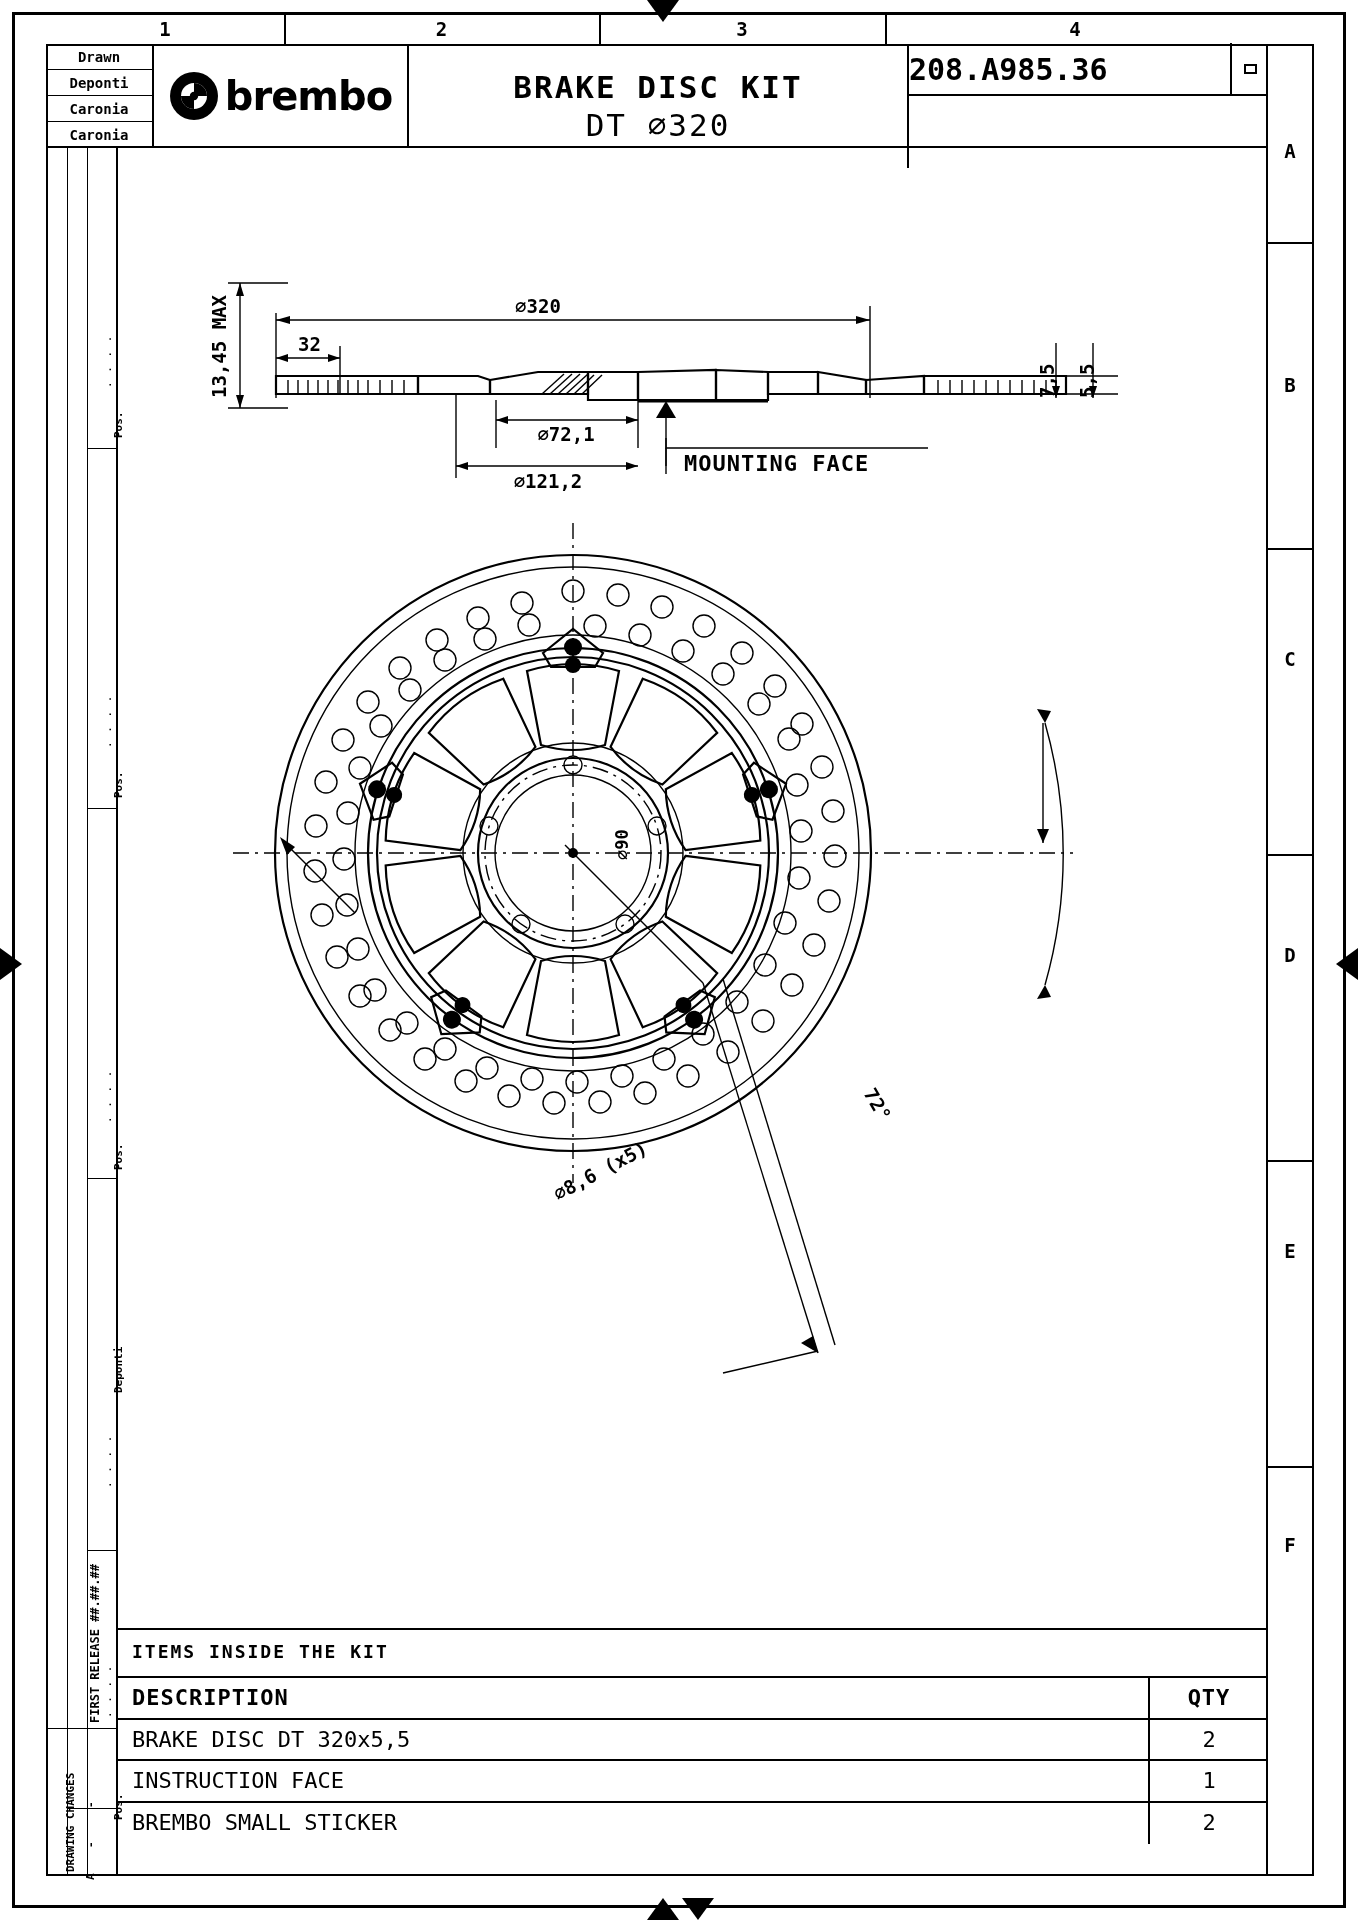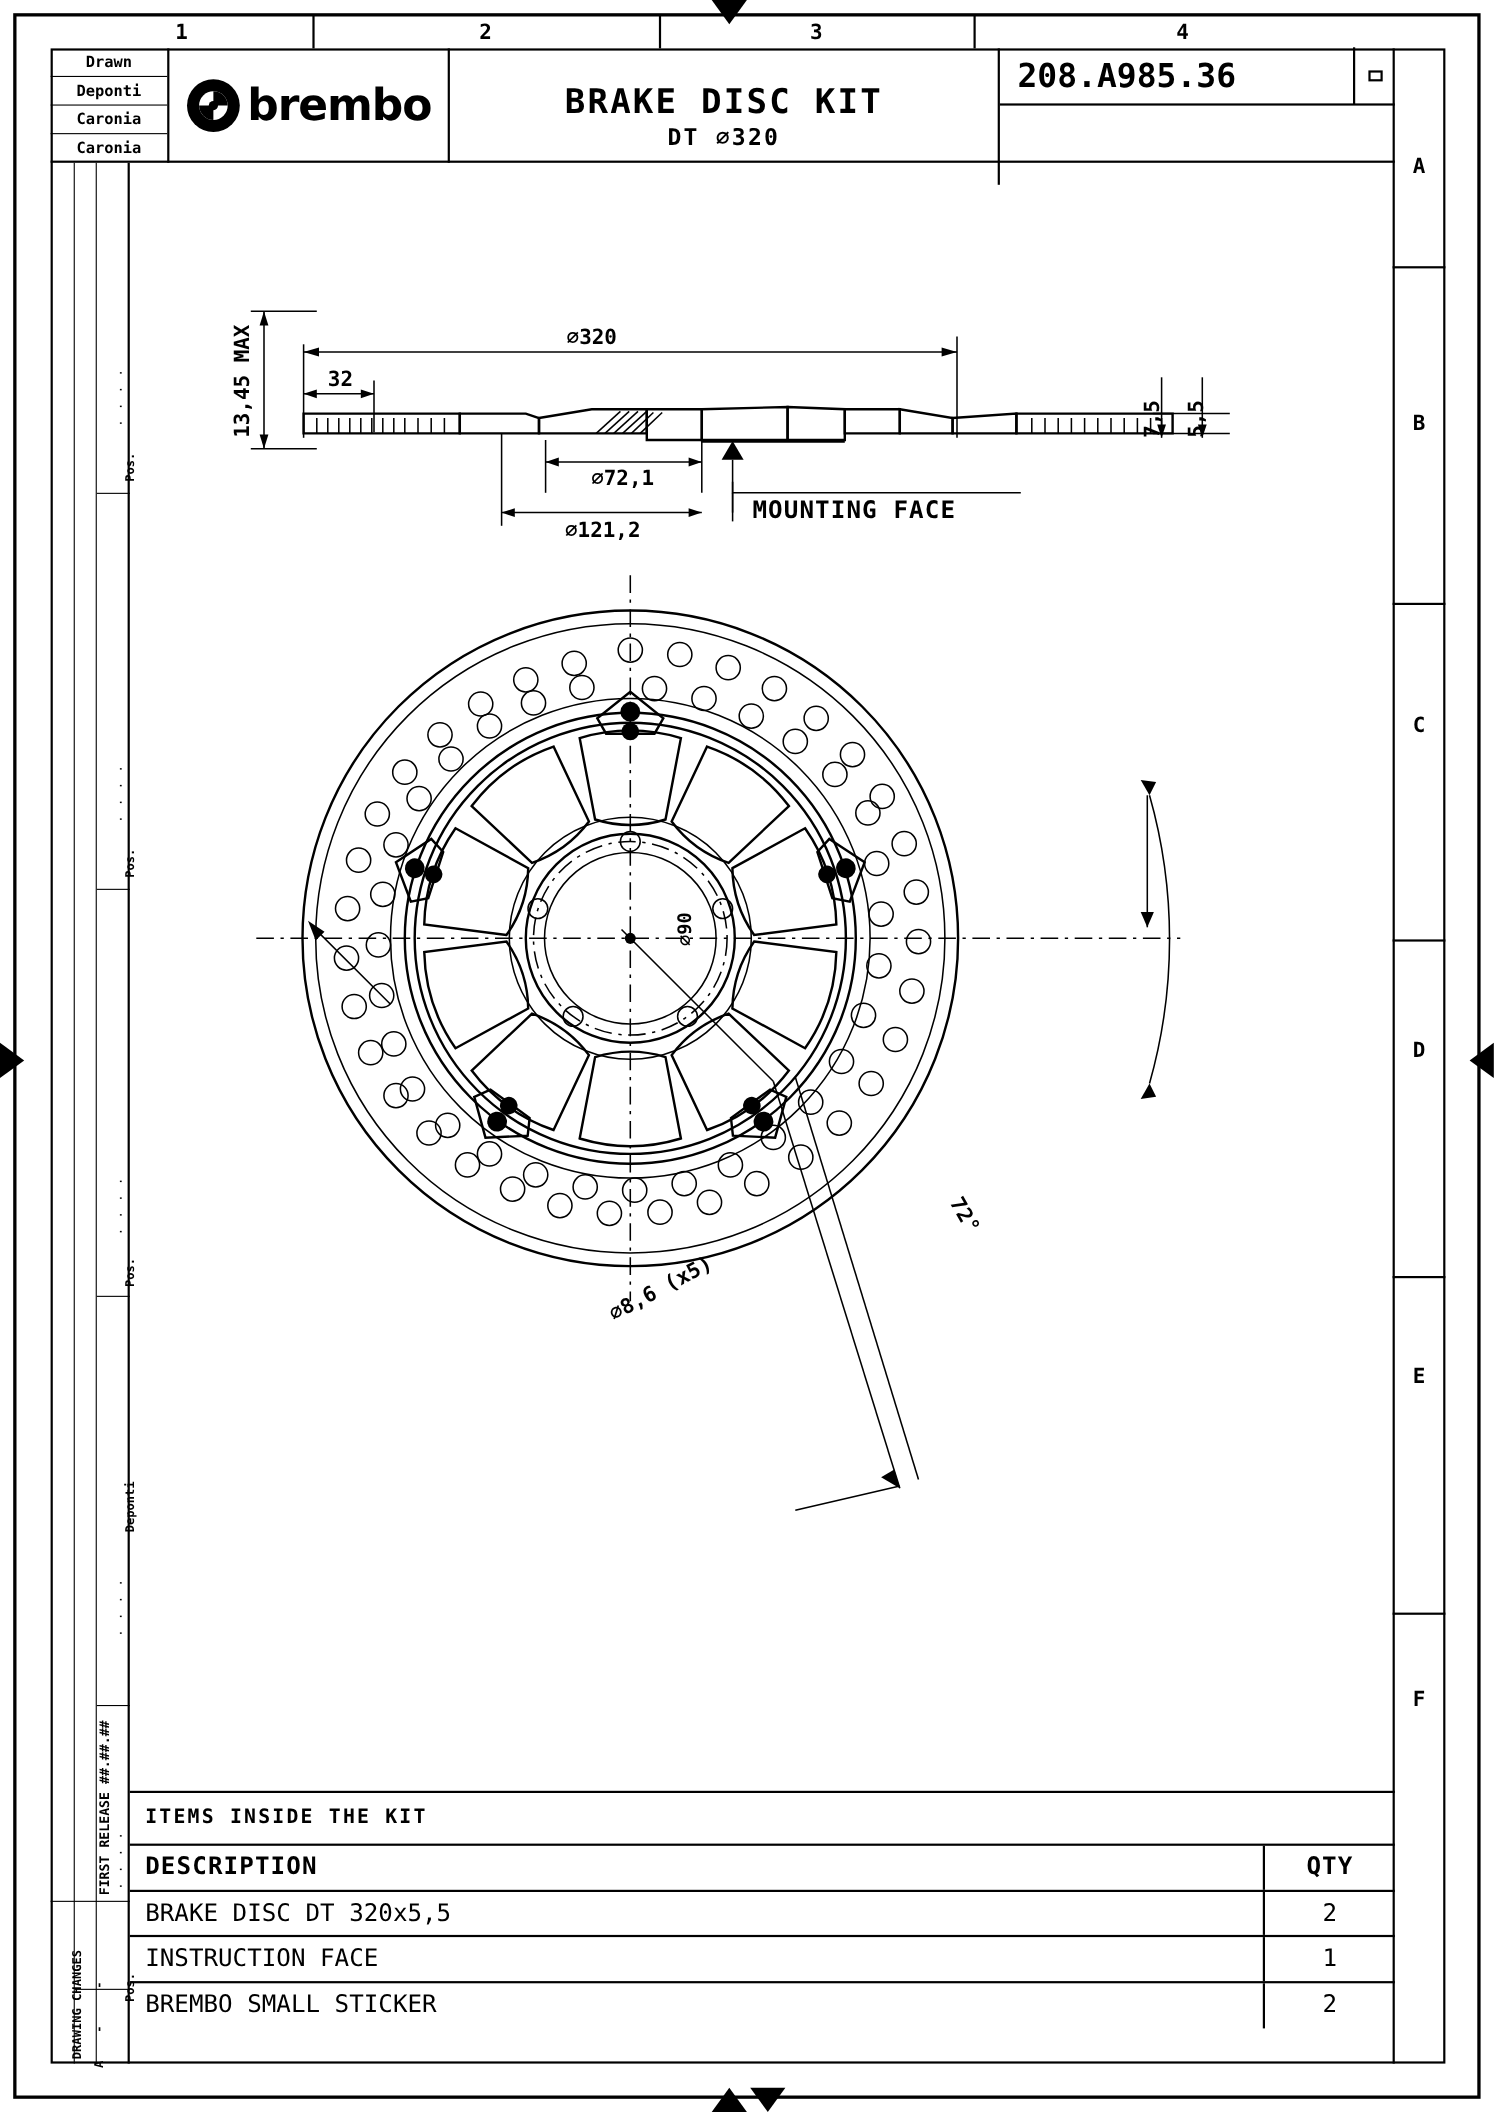--- a/index.html
+++ b/index.html
@@ -163,40 +163,40 @@
     flex-direction: column;
     align-items: center;
     justify-content: center;
   }
   .tb-title-l1 {
     font-size: 31px;
     font-weight: bold;
     letter-spacing: 2px;
   }
   .tb-title-l2 {
-    font-size: 21px;
-    font-weight: bold;
+    font-size: 31px;
+    font-weight: normal;
     letter-spacing: 2px;
     margin-top: 2px;
   }
 
   .tb-code {
     position: absolute;
     left: 863px; top: 0;
     width: 359px; height: 52px;
     border-bottom: 2px solid #000;
     box-sizing: border-box;
     display: flex;
     align-items: center;
   }
   .tb-code-text {
     font-size: 30px;
     font-weight: bold;
     letter-spacing: 0px;
-    padding-left: 16px;
+    padding-left: 0;
     flex: 1;
   }
   .tb-code-box {
     width: 38px; height: 52px;
     border-left: 2px solid #000;
     box-sizing: border-box;
     display: flex;
     align-items: center;
     justify-content: center;
   }

